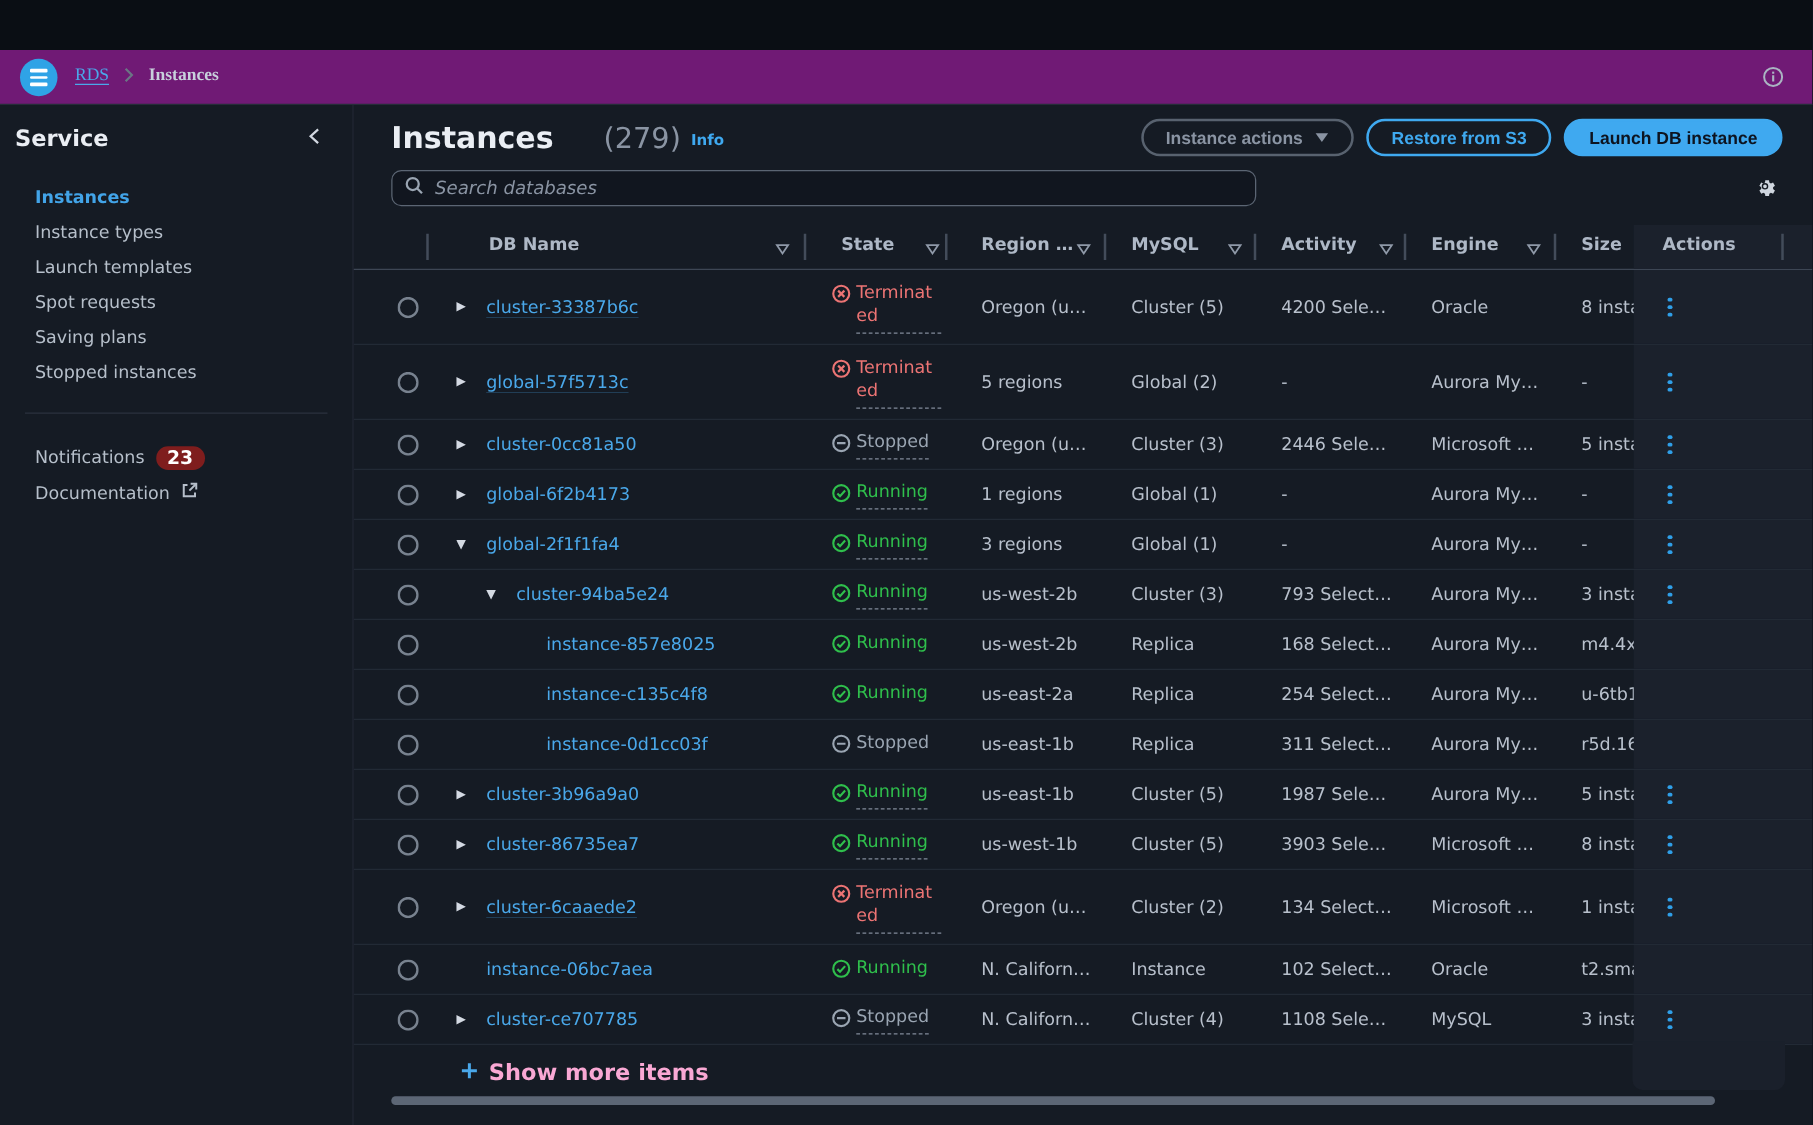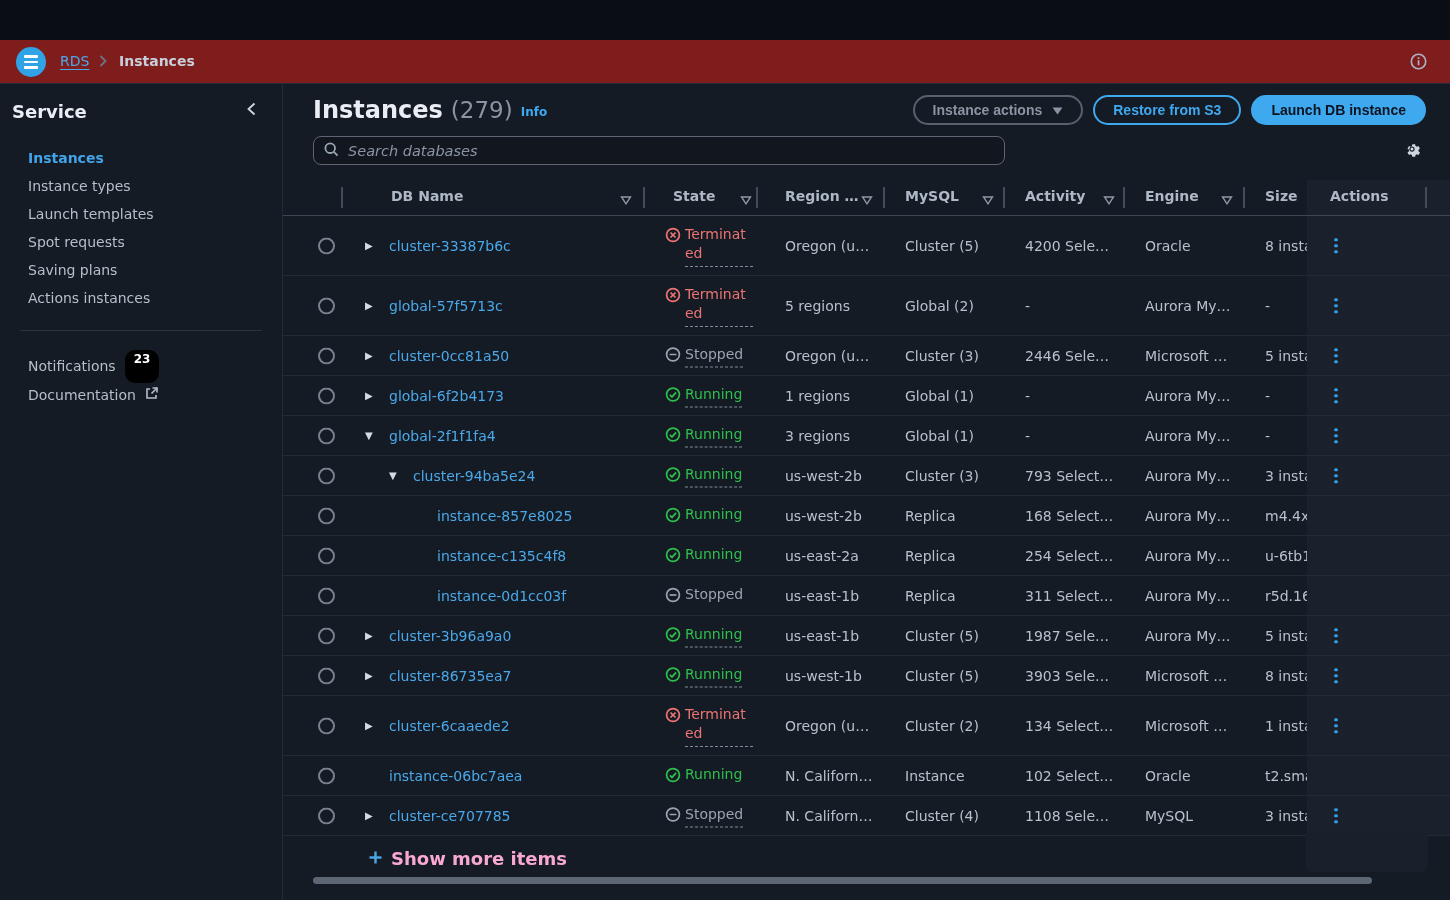--- a/index.html
+++ b/index.html
@@ -1,21 +1,21 @@
 <!DOCTYPE html>
 <html><head>
 <meta charset="utf-8">
 <style>
   * { margin:0; padding:0; box-sizing:border-box; }
   html,body { width:1450px; height:900px; overflow:hidden; }
   body { font-family:"DejaVu Sans", sans-serif; background:#0a0e14; color:#c3ccd8; font-size:14px; }
 
   
   .top-strip { height:40px; background:#0a0e14; }
-  .navbar { height:44px; background:#7f1d1d; border-bottom:1px solid #262d39; position:relative; display:flex; align-items:center; }
+  .navbar { height:44px; background:#701a75; border-bottom:1px solid #262d39; position:relative; display:flex; align-items:center;font-family:Liberation Serif, serif; }
   .hamburger { position:absolute; left:16px; top:7px; width:30px; height:30px; border-radius:50%; background:#2fa3e6; display:flex; flex-direction:column; justify-content:center; align-items:center; gap:3px; cursor:pointer; }
   .hamburger i { display:block; width:14px; height:2.5px; background:#fff; border-radius:1px; }
   .crumb-root { position:absolute; left:60px; top:13px; color:#4aa8ea; text-decoration:underline; text-underline-offset:3px; font-size:14px; }
   .crumb-chevron { position:absolute; left:99px; top:14px; color:#6b7585; }
   .crumb-current { position:absolute; left:119px; top:13px; color:#c8d0dc; font-weight:bold; }
   .nav-info { position:absolute; right:23px; top:13px; color:#aab4c2; }
 
   
   .shell { display:flex; height:816px; }
   .sidebar { width:283px; background:#151b24; border-right:1px solid #242b36; position:relative; flex:none; }
@@ -23,27 +23,27 @@
 
   
   .svc-heading { position:absolute; left:12px; top:17px; font-size:18px; font-weight:bold; color:#eaeef4; }
   .collapse-btn { position:absolute; right:26px; top:18px; color:#d1d7e0; font-size:15px; cursor:pointer; }
   .side-list { position:absolute; left:28px; top:60px; }
   .side-item { height:28px; line-height:28px; color:#b6bfca; cursor:pointer; white-space:nowrap; }
   .side-item.active { color:#42a4e8; font-weight:bold; }
   .side-divider { position:absolute; left:20px; right:20px; top:246px; border-top:1px solid #2b323e; }
   .side-foot { position:absolute; left:28px; top:268px; }
   .side-foot .side-item { height:29px; line-height:29px; display:flex; align-items:center; gap:9px; }
-  .notif-badge { background:#000000; color:#fff; font-size:12px; font-weight:bold; border-radius:10px; padding:1px 9px 16px; line-height:16px; }
+  .notif-badge { background:#7f1d1d; color:#fff; font-size:15px; font-weight:bold; border-radius:10px; padding:1px 9px 2px; line-height:16px; }
   .ext-icon { display:inline-block; }
 
   
   .page-title-row { position:absolute; left:30px; top:12px; display:flex; align-items:baseline; gap:8px; }
   .page-title { font-size:24px; font-weight:bold; color:#eaeef4; }
-  .page-count { font-size:23px; color:#8a94a3; }
+  .page-count { font-size:23px; color:#8a94a3;margin-left:32px; }
   .info-link { font-size:12px; font-weight:bold; color:#3fa9f0; cursor:pointer; position:relative; top:-2px; }
   .btn-row { position:absolute; top:11px; right:24px; display:flex; gap:10px; }
   .btn { height:30px; border-radius:15px; font-size:14px; font-weight:bold; display:flex; align-items:center; padding:0 18px; cursor:pointer; white-space:nowrap; background:transparent; }
   .btn-secondary-disabled { border:2px solid #58626f; color:#8a94a3; gap:10px; }
   .btn-secondary { border:2px solid #3fa9f0; color:#3fa9f0; }
   .btn-primary { background:#3fa9f0; color:#0d1420; border:2px solid #3fa9f0; }
   .caret-down { font-size:10px; position:relative; top:1px; }
   .search-wrap { position:absolute; left:30px; top:52px; width:692px; height:29px; border:1px solid #5b6573; border-radius:8px; background:#11161f; display:flex; align-items:center; padding:0 10px; gap:9px; }
   .search-input { flex:1; background:transparent; border:none; outline:none; color:#d5dbe4; font-style:italic; font-size:14.5px; font-family:"DejaVu Sans",sans-serif; }
   .search-input::placeholder { color:#8a94a3; font-style:italic; }
@@ -128,21 +128,21 @@
       <svg width="9" height="14" viewBox="0 0 9 14">
           <path d="M7.5 1.5 L1.5 7 L7.5 12.5" fill="none" stroke="#d1d7e0" stroke-width="1.8"></path>
         </svg>
     </span>
     <div class="side-list">
       <div class="side-item active">Instances</div>
       <div class="side-item">Instance types</div>
       <div class="side-item">Launch templates</div>
       <div class="side-item">Spot requests</div>
       <div class="side-item">Saving plans</div>
-      <div class="side-item">Actions instances</div>
+      <div class="side-item">Stopped instances</div>
     </div>
     <div class="side-divider"></div>
     <div class="side-foot">
       <div class="side-item">
         <span>Notifications</span>
         <span class="notif-badge">23</span>
       </div>
       <div class="side-item">
         <span>Documentation</span>
         <span class="ext-icon">

